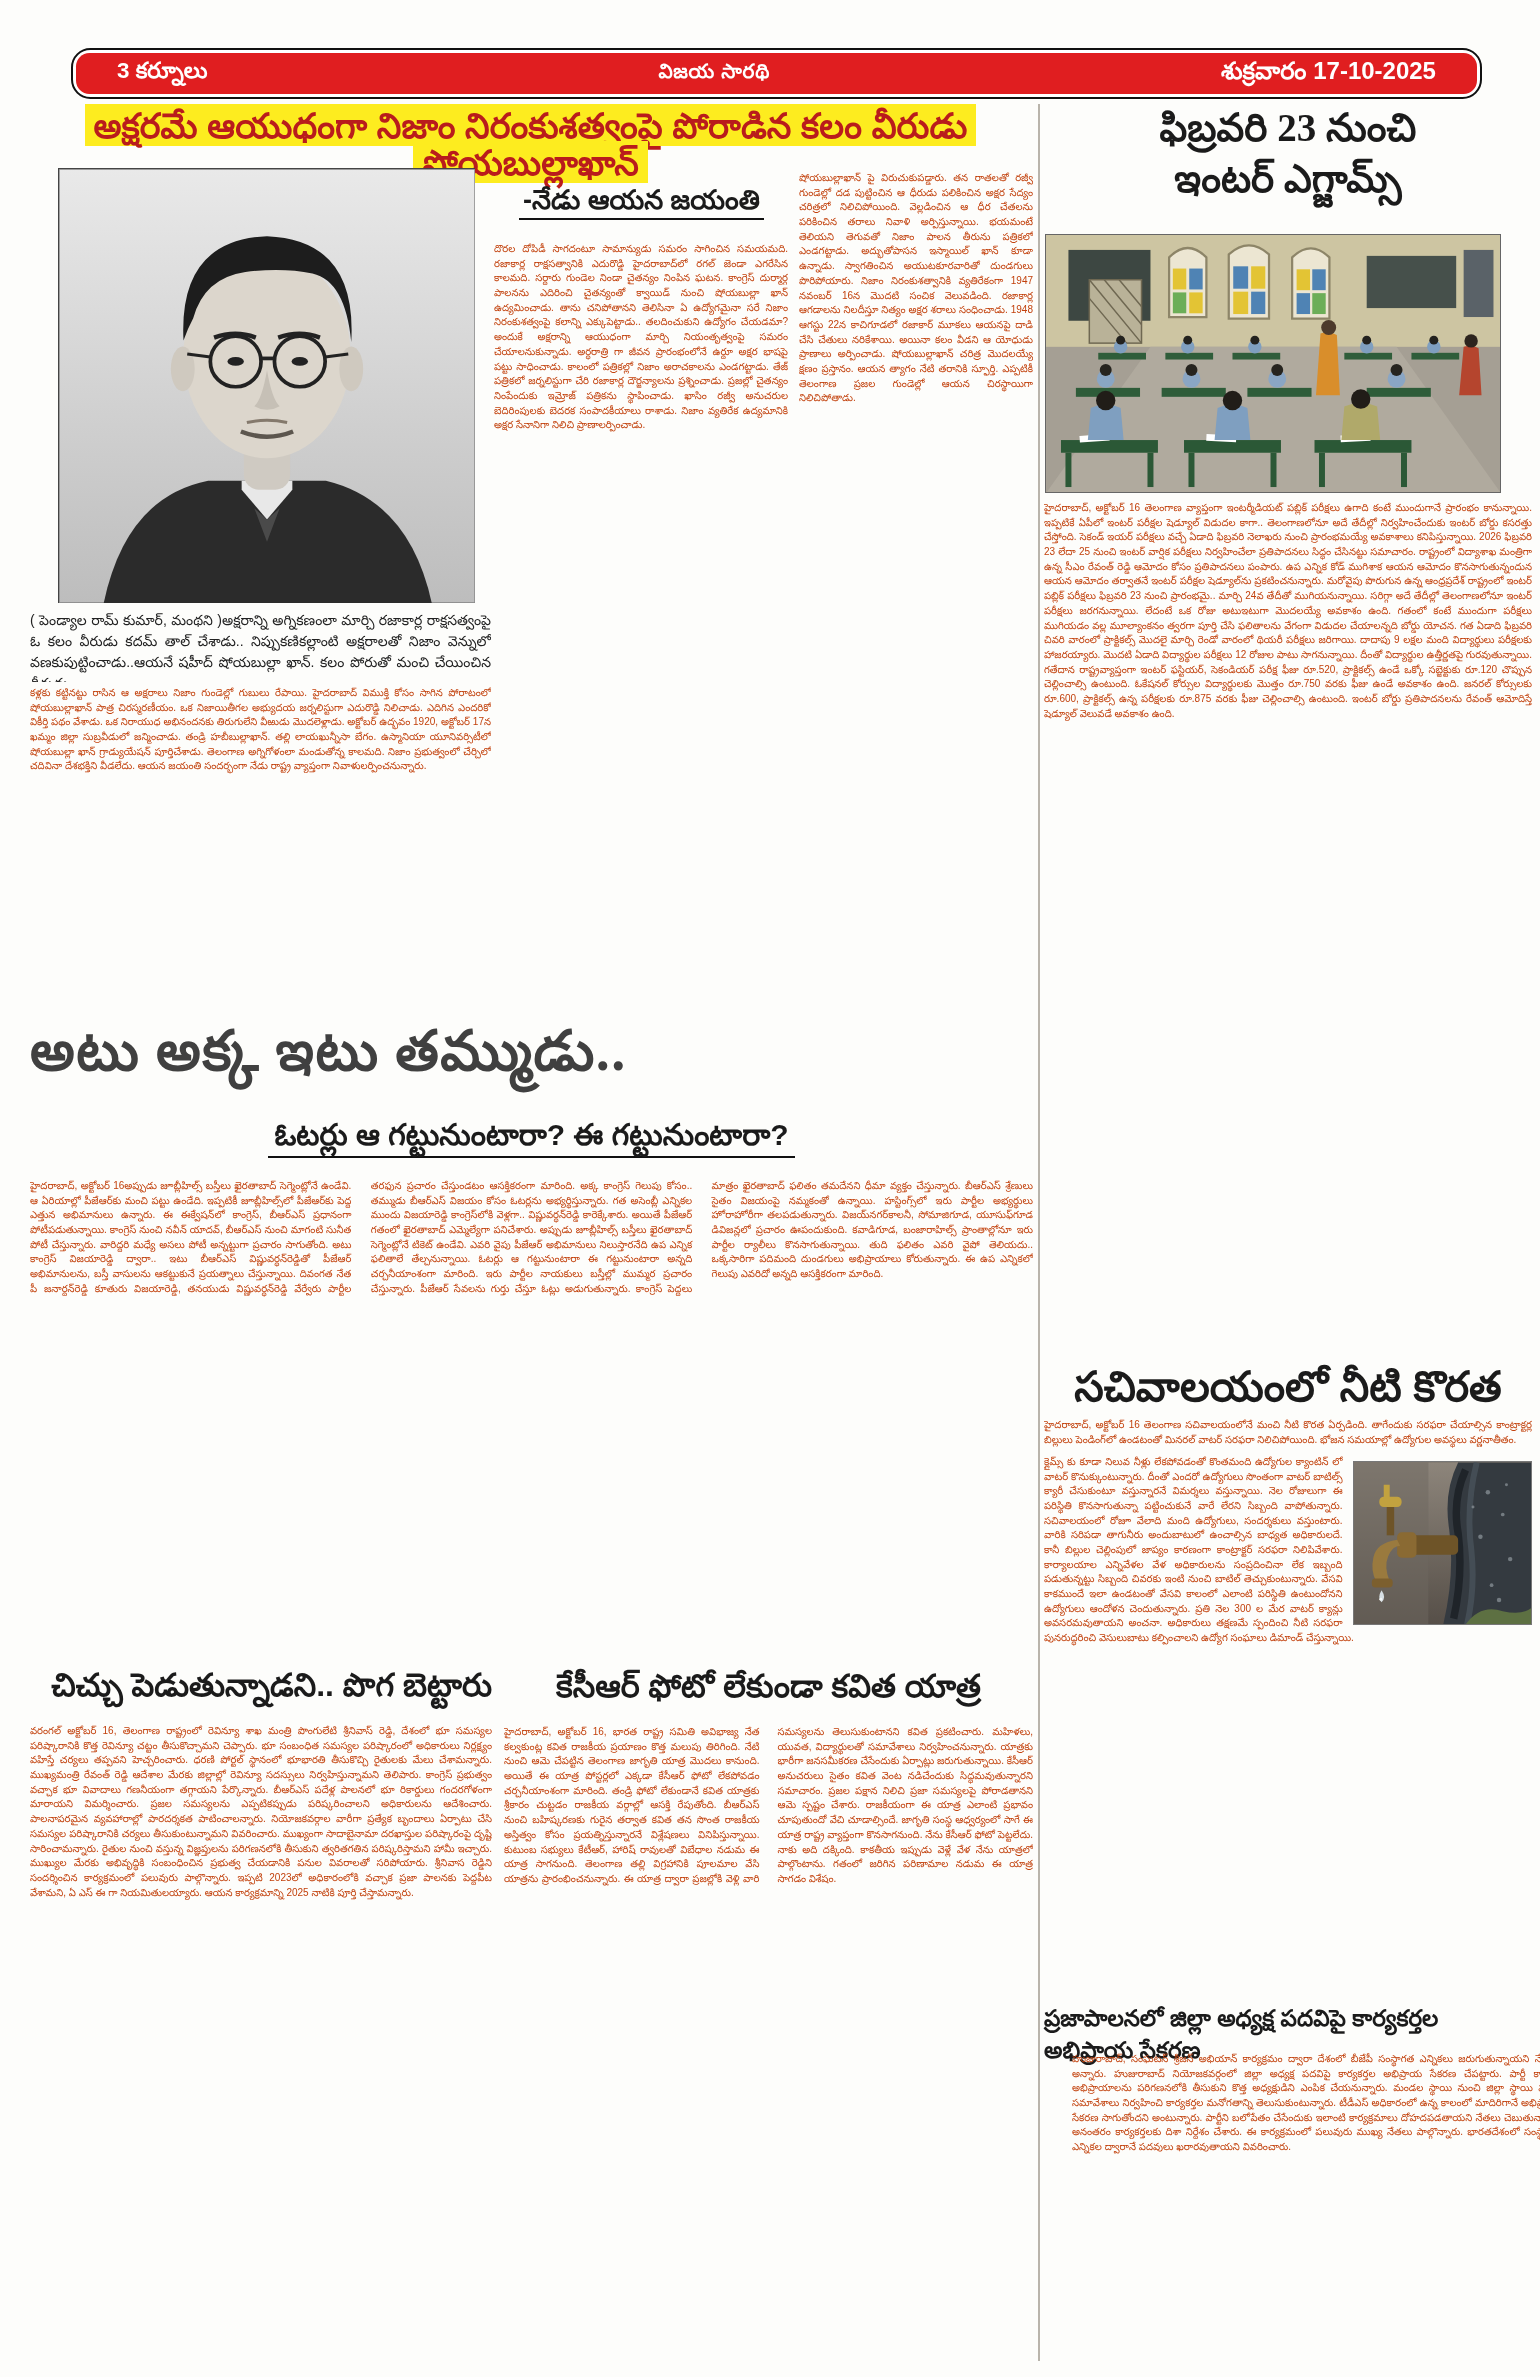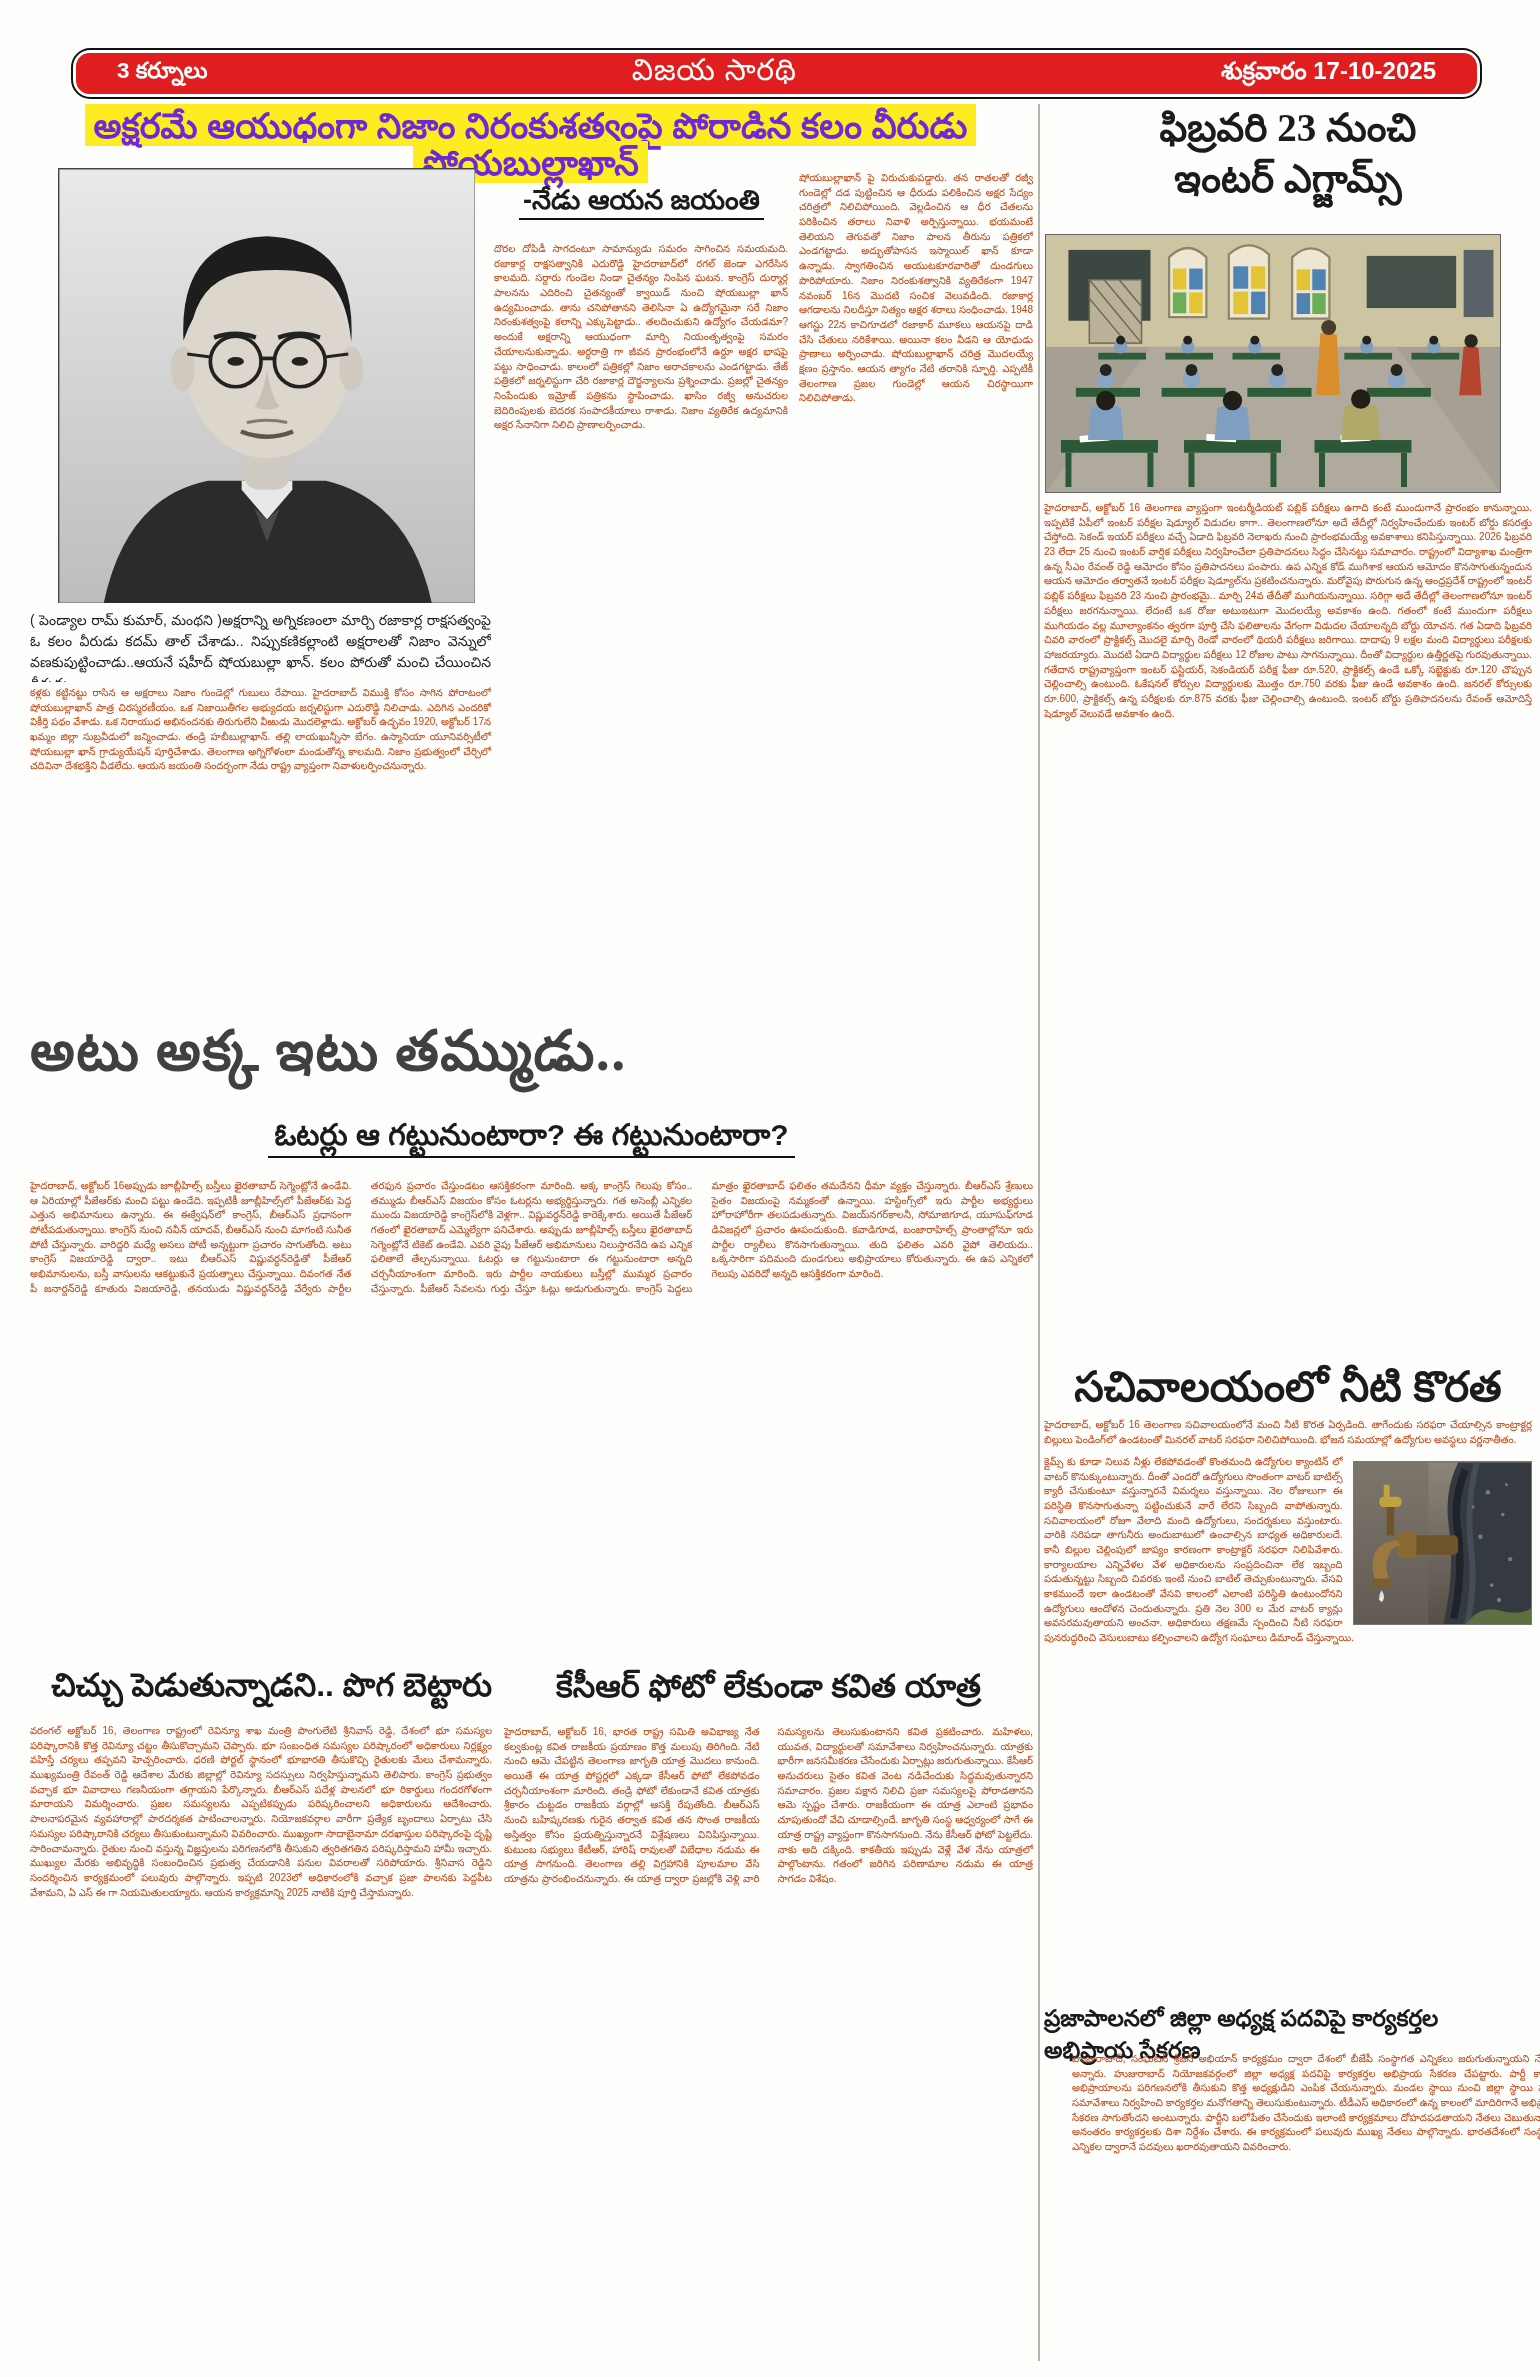--- a/index.html
+++ b/index.html
@@ -13,28 +13,28 @@
     position:absolute;left:71px;top:48px;width:1411px;height:51px;
     border:2.2px solid #111;border-radius:19.4px;background:#fff;
     box-sizing:border-box;padding:3px;
   }
   .topbar{
     width:100%;height:100%;background:#e01e20;border-radius:13.4px;
     display:flex;align-items:center;justify-content:space-between;
     padding:0 41px;box-sizing:border-box;color:#fff;
   }
   .topbar .edition{font-size:22.4px;font-weight:700;}
-  .topbar .masthead{font-size:30px;font-weight:400;letter-spacing:0.7px;}
+  .topbar .masthead{font-size:20px;font-weight:700;letter-spacing:0.7px;}
   .topbar .pubdate{font-size:24px;font-weight:700;}
   
   .lead-headline{
     position:absolute;left:28px;top:106px;width:1005px;text-align:center;line-height:1.08;
   }
   .lead-headline span{
-    display:inline;background:#fdec1f;color:#6d28d9;font-weight:900;
+    display:inline;background:#fdec1f;color:#b91c1c;font-weight:900;
     font-size:35px;padding:1.5px 9px;box-decoration-break:clone;
   }
   
   .bodytext{
     font-size:10px;line-height:1.47;text-align:justify;color:#c2410c;
     overflow:hidden;word-break:break-word;
   }
   .bodytext p{margin:0 0 7.5px 0;}
   
   .portrait{

